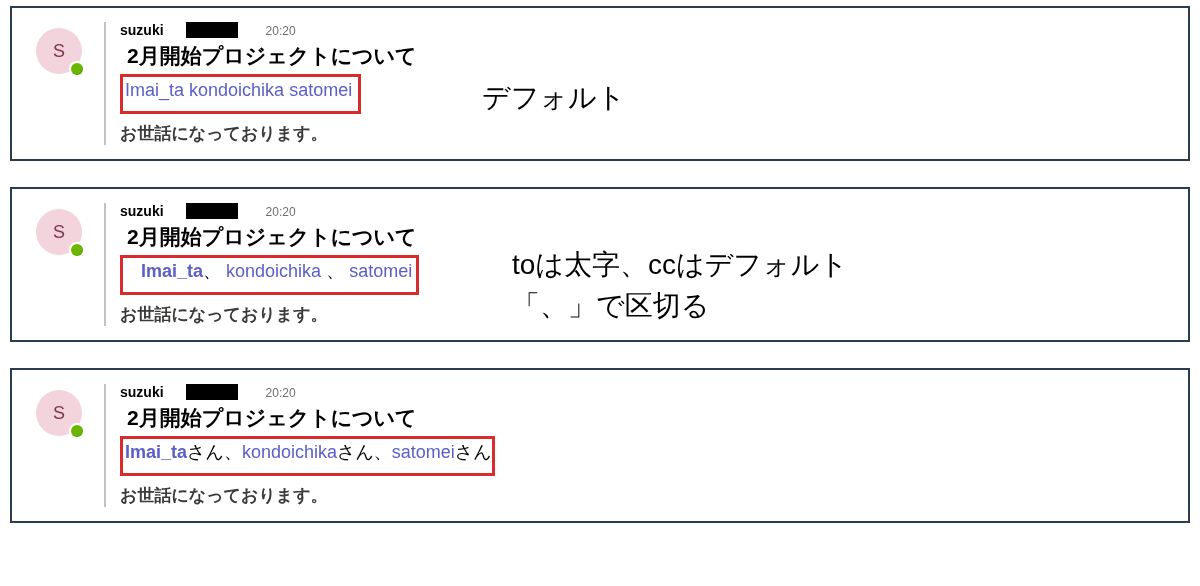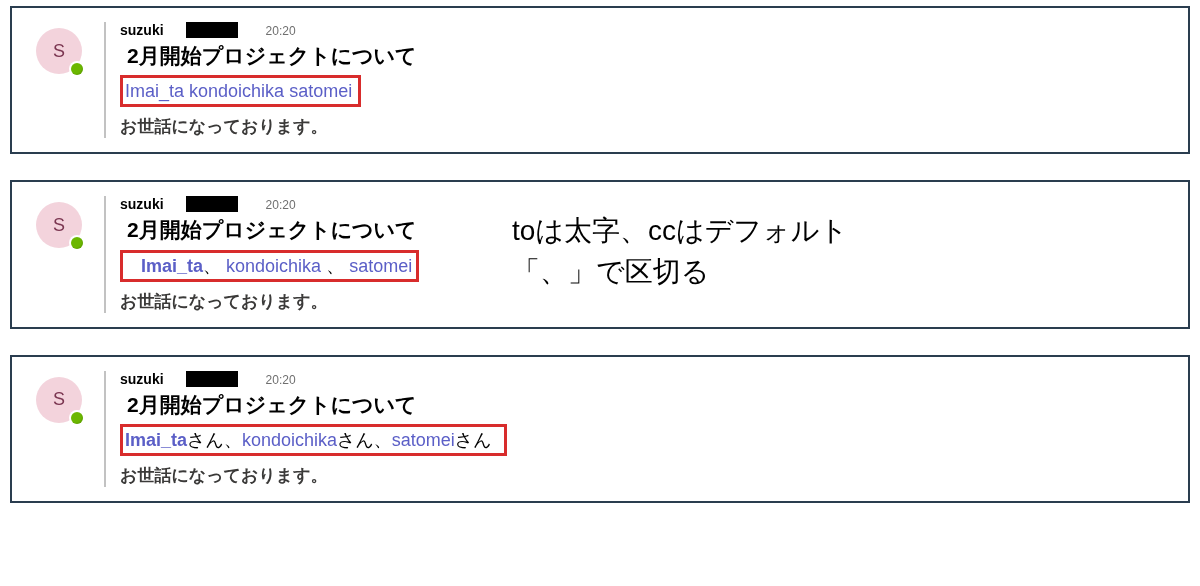--- a/index.html
+++ b/index.html
@@ -94,21 +94,21 @@
   }
   .mention-line {
     font-size: 18px;
     color: var(--mention);
     line-height: 32px;
   }
   .redbox {
     display: inline-block;
     border: 3px solid var(--redbox);
     padding: 0 6px 0 2px;
-    height: 32px;
+    height: 40px;
     line-height: 26px;
     vertical-align: middle;
   }
   .bold-m { font-weight: 700; }
   .sep-black { color: #000; }
   .honor { color: #000; }
   .body-text {
     font-size: 17px;
     color: #3b3a39;
     margin-top: 8px;
@@ -116,21 +116,21 @@
   }
   .anno {
     position: absolute;
     font-size: 28px;
     color: #000;
     line-height: 1.45;
     font-family: "Yu Gothic", "Meiryo", sans-serif;
     white-space: pre;
   }
   .anno1 { top: 70px; left: 470px; }
-  .anno2 { top: 29px; left: 500px; }
+  .anno2 { top: 56px; left: 500px; }
   .anno3 { top: 66px; left: 560px; }
 </style>
 </head>
 <body>
 
 <div class="card">
   <div class="avatar-wrap">
     <div class="avatar">
         <span>S</span>
       </div>
@@ -146,20 +146,21 @@
     <div class="subject">2月開始プロジェクトについて</div>
     <div class="mention-line">
       <span class="redbox">
         <span>Imai_ta</span>
         <span>kondoichika</span>
         <span>satomei</span>
       </span>
     </div>
     <div class="body-text">お世話になっております。</div>
   </div>
+  <div class="anno anno1">デフォルト</div>
 </div>
 
 <div class="card">
   <div class="avatar-wrap">
     <div class="avatar">
         <span>S</span>
       </div>
     <span class="presence"></span>
   </div>
   <div class="vbar"></div>
@@ -192,19 +193,19 @@
   </div>
   <div class="vbar"></div>
   <div class="content">
     <div class="row1">
       <span class="sender">suzuki</span>
         <span class="redact"></span>
       <span class="time">20:20</span>
     </div>
     <div class="subject">2月開始プロジェクトについて</div>
     <div class="mention-line">
-      <span class="redbox" style="padding-right:12px;">
+      <span class="redbox" style="padding-right:0;">
         <span class="bold-m">Imai_ta</span><span class="honor">さん、</span><span>kondoichika</span><span class="honor">さん、</span><span>satomei</span><span class="honor">さん</span>
       </span>
     </div>
     <div class="body-text">お世話になっております。</div>
   </div>
 </div>
 
 </body></html>

